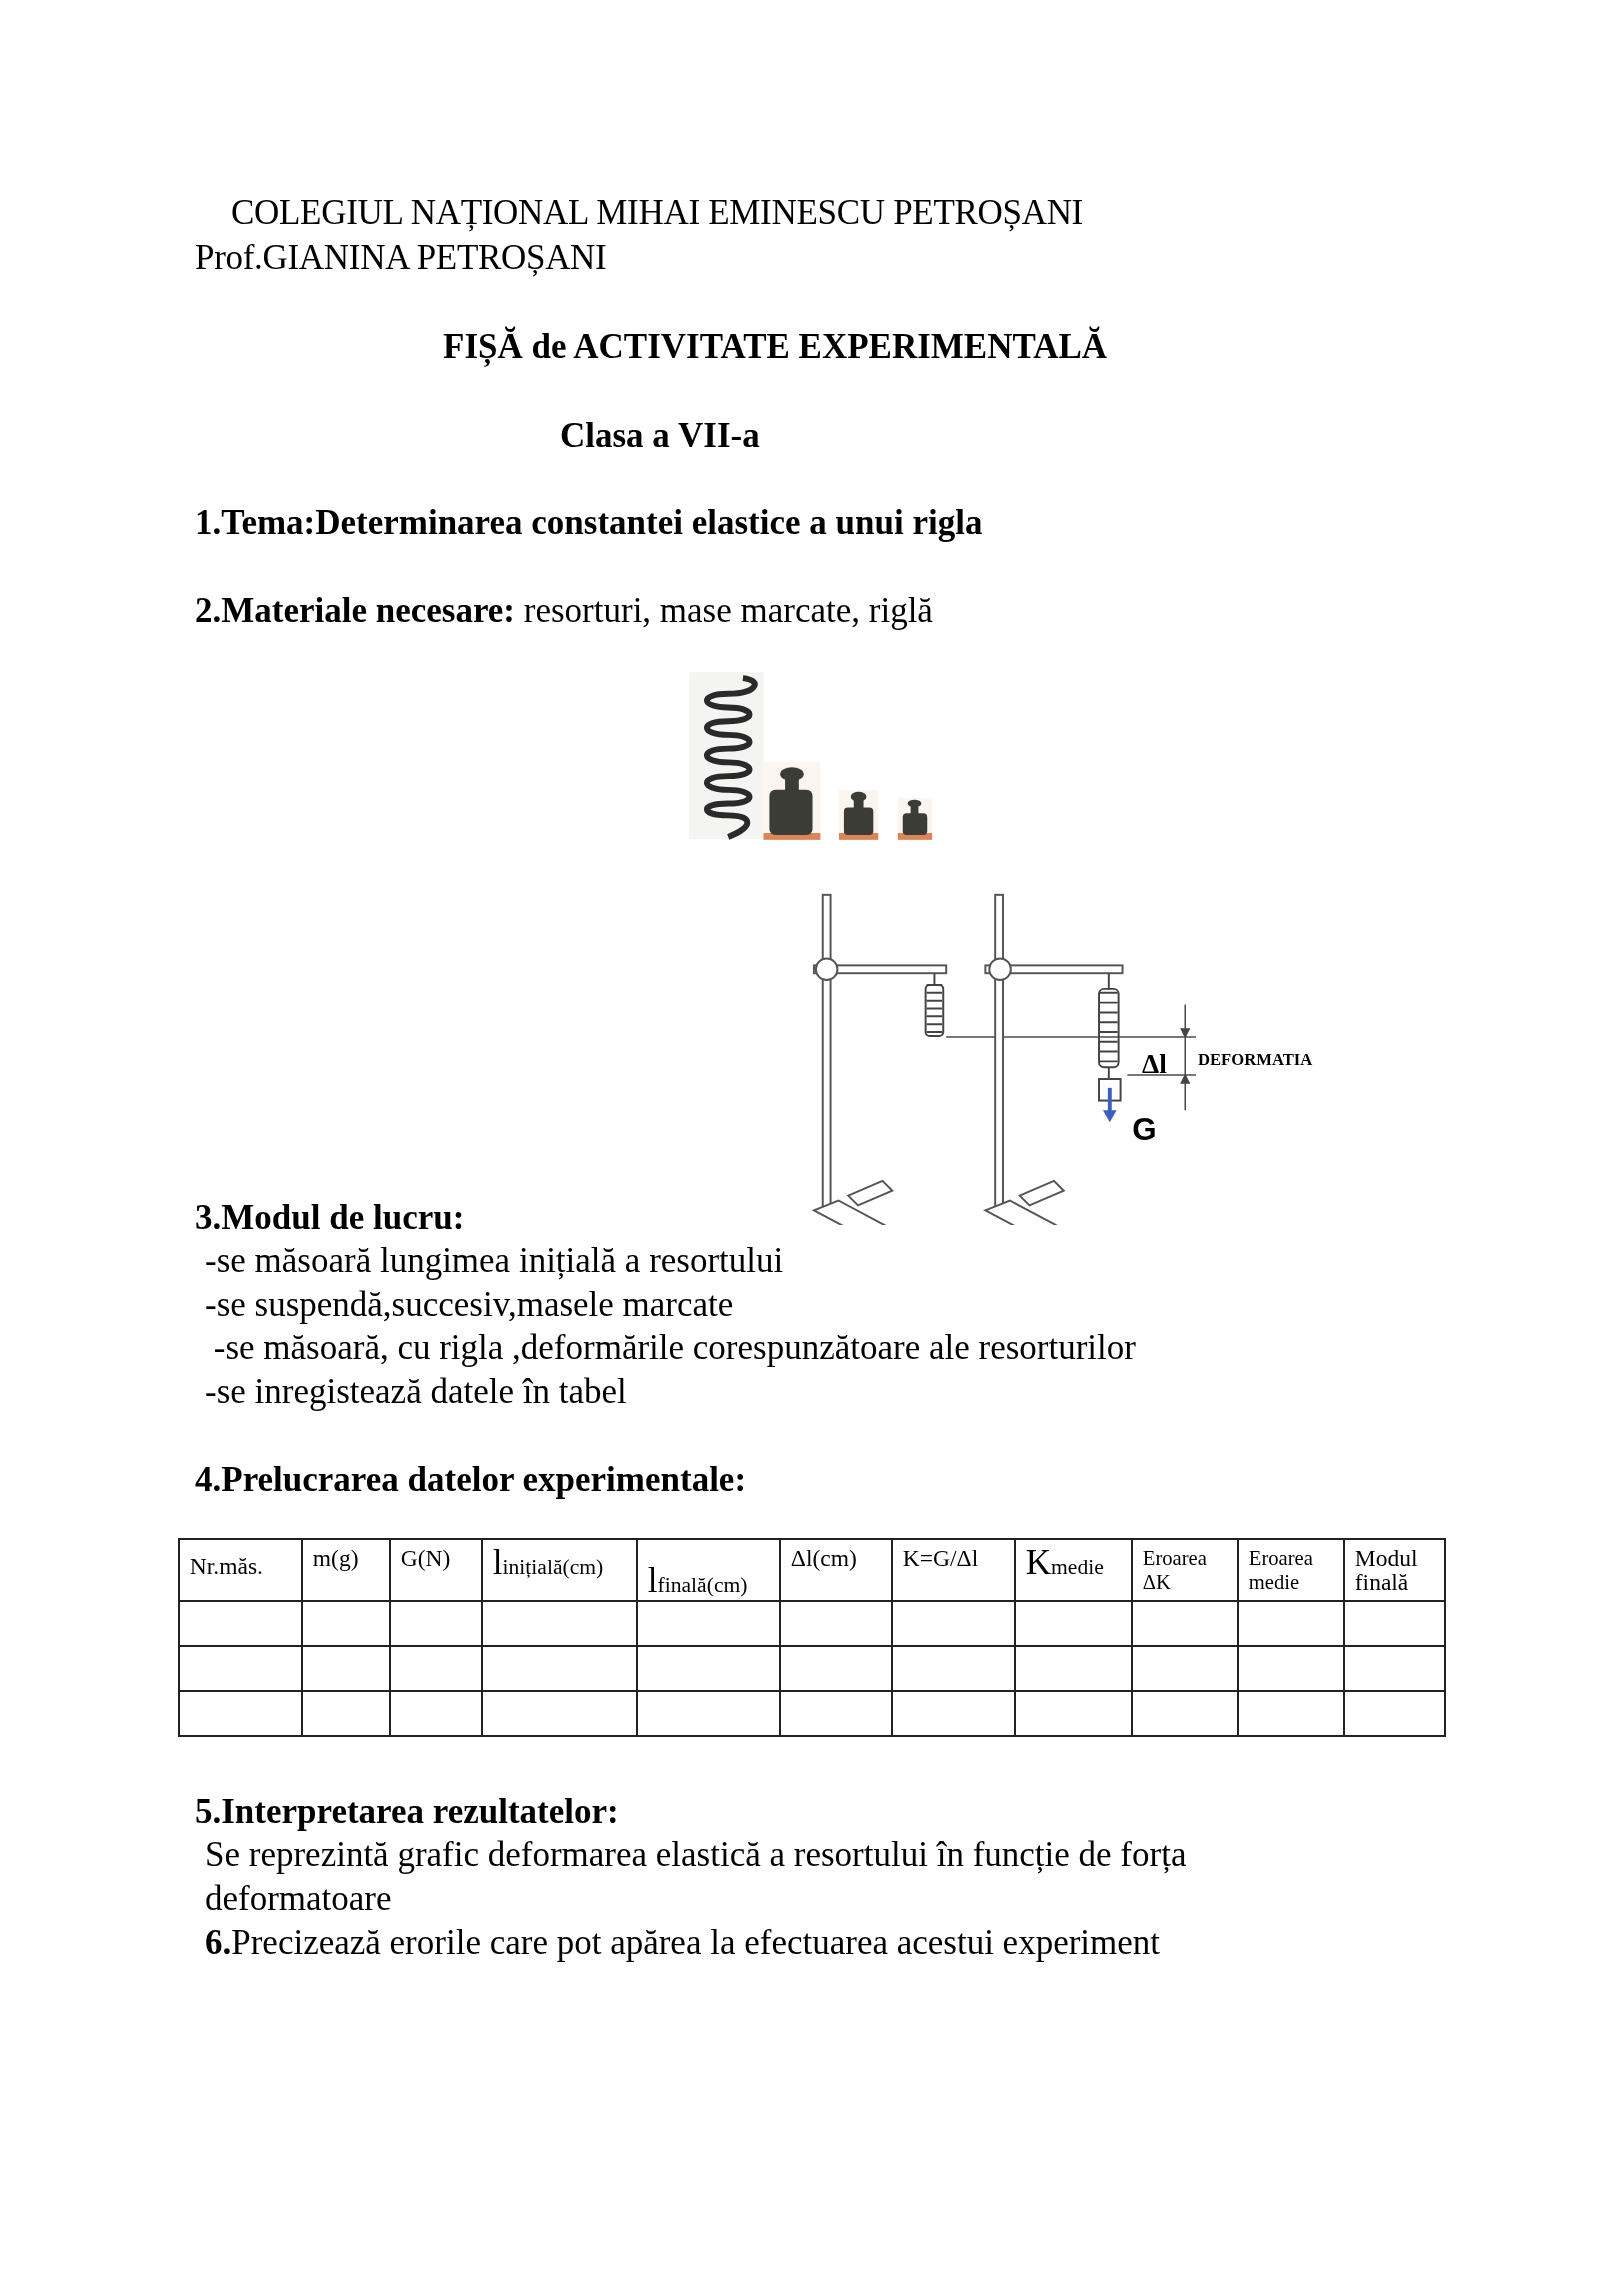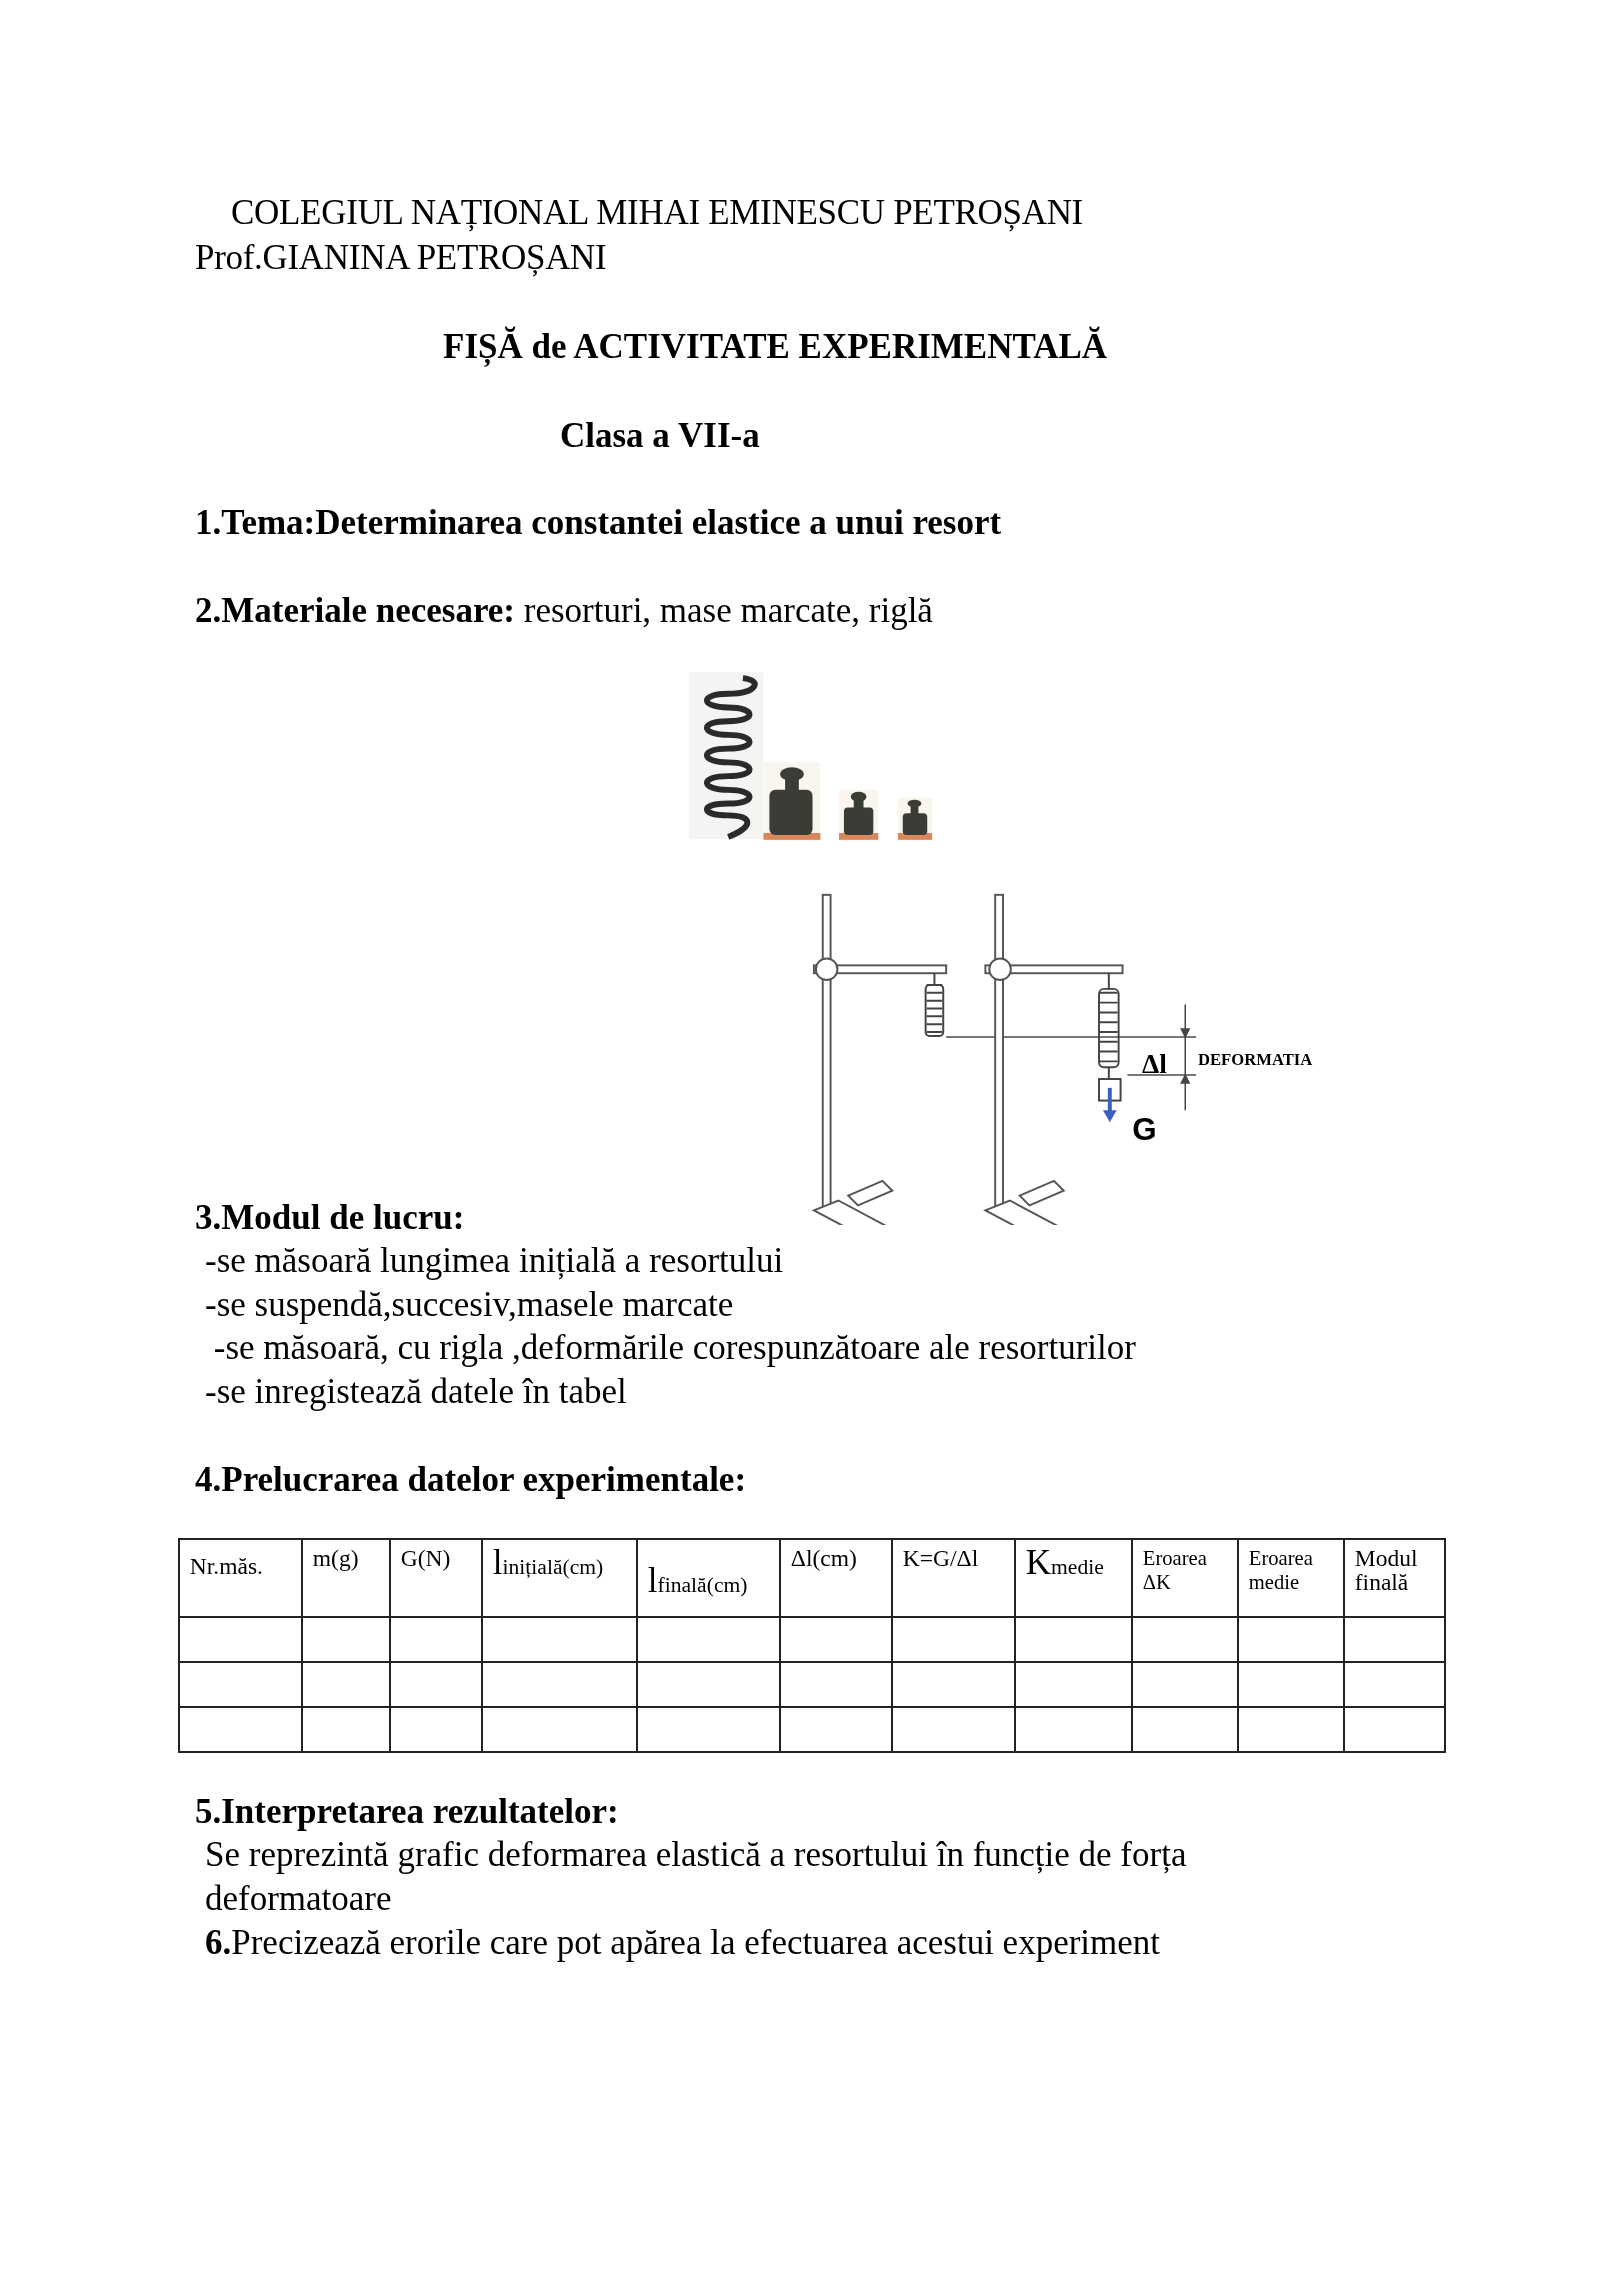--- a/index.html
+++ b/index.html
@@ -12,37 +12,37 @@
   .b { font-weight: bold; }
   .txt { font-size: 35px; left: 205px; }
   
   #materials-image { left: 689px; top: 672px; width: 251px; height: 169px; }
   #setup-diagram { left: 809px; top: 887px; width: 534px; height: 338px; }
   
   #data-table { position: absolute; left: 178px; top: 1538px; border-collapse: collapse;
                 font-family: "Liberation Serif", serif; }
   #data-table td, #data-table th { border: 2px solid #222; padding: 0; vertical-align: top;
                 font-weight: normal; text-align: left; }
-  #data-table th { height: 78px; font-size: 23.5px; line-height: 24.5px; padding: 5.9px 5.9px 0 9.8px; box-sizing: border-box; }
+  #data-table th { height: 62px; font-size: 23.5px; line-height: 24.5px; padding: 5.9px 5.9px 0 9.8px; box-sizing: border-box; }
   #data-table td { height: 43px; }
   .big { font-size: 35px; line-height: 29px; }
   .small { font-size: 21.6px; }
   .tiny { font-size: 21.6px; line-height: 29px; }
 </style>
 </head>
 <body>
 
 <div class="abs hdr" style="top:193px;margin-left:36px;">COLEGIUL NAȚIONAL MIHAI EMINESCU PETROȘANI</div>
 <div class="abs hdr" style="top:238px;">Prof.GIANINA PETROȘANI</div>
 
 <div class="abs title" style="left:443px; top:327px;">FIȘĂ de ACTIVITATE  EXPERIMENTALĂ</div>
 <div class="abs title" style="left:560px; top:416px;">Clasa a VII-a</div>
 
 <div class="abs sec b" style="top:503px;">
-  <span>1.Tema:</span><span>Determinarea constantei elastice a unui resort</span>
+  <span>1.Tema:</span><span>Determinarea constantei elastice a unui rigla</span>
 </div>
 
 <div class="abs sec" style="top:591px;">
   <span class="b">2.Materiale necesare:</span><span> resorturi, mase marcate, riglă</span>
 </div>
 
 <svg id="materials-image" class="abs" viewBox="0 0 256 172">
   <rect x="0" y="0" width="76" height="170" fill="#f4f4f2"></rect>
   <g fill="none" stroke="#2a2a2a" stroke-width="6">
     <path d="M55 6 C75 8 70 22 40 22 C10 22 12 36 40 36 C68 36 70 50 40 50 C10 50 12 64 40 64 C68 64 70 78 40 78 C10 78 12 92 40 92 C68 92 70 106 40 106 C10 106 12 120 40 120 C68 120 70 134 40 134 C10 134 12 146 40 146 C66 146 66 158 40 168"></path>

